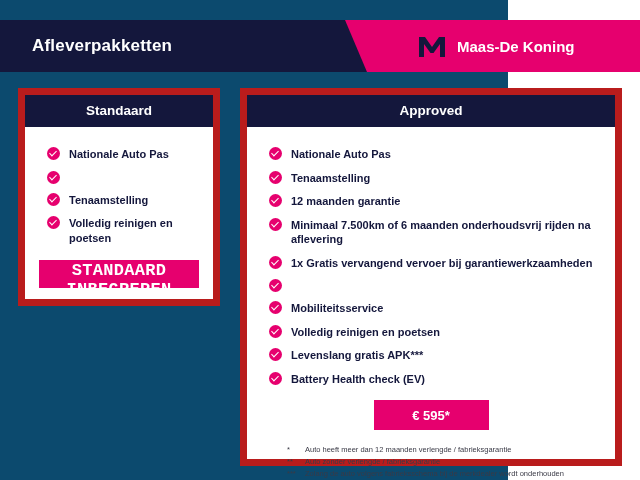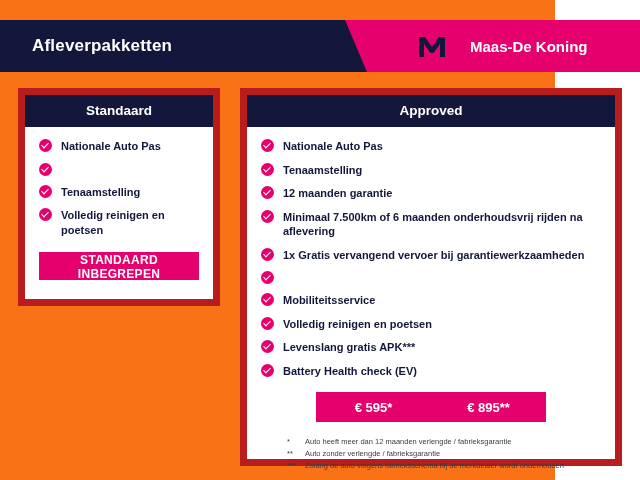--- a/index.html
+++ b/index.html
@@ -11,22 +11,21 @@
     width: 640px;
     height: 480px;
     font-family: "Liberation Sans", sans-serif;
     overflow: hidden;
   }
 
   .page {
     position: relative;
     width: 508px;
     height: 480px;
-    background: #f97316;
-    padding-left: 47px;
+    background: #0c4a6e;
   }
 
   
   .header {
     position: absolute;
     left: 0;
     top: 20px;
     width: 640px;
     height: 52px;
     background: #14173c;
@@ -51,21 +50,20 @@
   }
   .header-right {
     position: absolute;
     left: 367px;
     top: 0;
     width: 273px;
     height: 52px;
     background: #e6006e;
     display: flex;
     align-items: center;
-    gap: 13px;
   }
   .brand-mark {
     margin-left: 50px;
     width: 30px;
     height: 26px;
     position: relative;
     flex: none;
   }
   .brand-mark svg { display: block; }
   .brand-name {
@@ -113,21 +111,21 @@
     height: 32px;
     line-height: 32px;
   }
 
   .card-body {
     padding: 12px 14px 10px 14px;
   }
 
   ul.features {
     list-style: none;
-    margin: 0;
+    margin: 8px;
     padding: 0;
   }
   ul.features li {
     display: flex;
     align-items: flex-start;
     margin-bottom: 9px;
     font-size: 11px;
     font-weight: bold;
     color: #14173c;
     line-height: 1.32;
@@ -155,24 +153,24 @@
   }
   .feature-text { display: block; }
 
   .btn-standard {
     margin: 6px 0 0 0;
     width: 100%;
     background: #e6006e;
     color: #ffffff;
     border: none;
     height: 28px;
-    font-size: 12px;
+    font-size: 17px;
     font-weight: bold;
     letter-spacing: 0.3px;
-    font-family: Liberation Sans, sans-serif;
+    font-family: Liberation Mono, monospace;
     cursor: pointer;
   }
 
   .price-row {
     display: flex;
     justify-content: center;
     margin-top: 14px;
   }
   .price-btn {
     background: #e6006e;
@@ -285,21 +283,20 @@
             <span class="feature-text">Levenslang gratis APK***</span>
           </li>
           <li>
             <span class="check"></span>
             <span class="feature-text">Battery Health check (EV)</span>
           </li>
         </ul>
 
         <div class="price-row">
           <button class="price-btn">€ 595*</button>
-          <button class="price-btn">€ 895**</button>
         </div>
 
         <div class="footnotes">
           <div class="footnote">
             <span class="fn-mark">*</span>
             <span>Auto heeft meer dan 12 maanden verlengde / fabrieksgarantie</span>
           </div>
           <div class="footnote">
             <span class="fn-mark">**</span>
             <span>Auto zonder verlengde / fabrieksgarantie</span>

